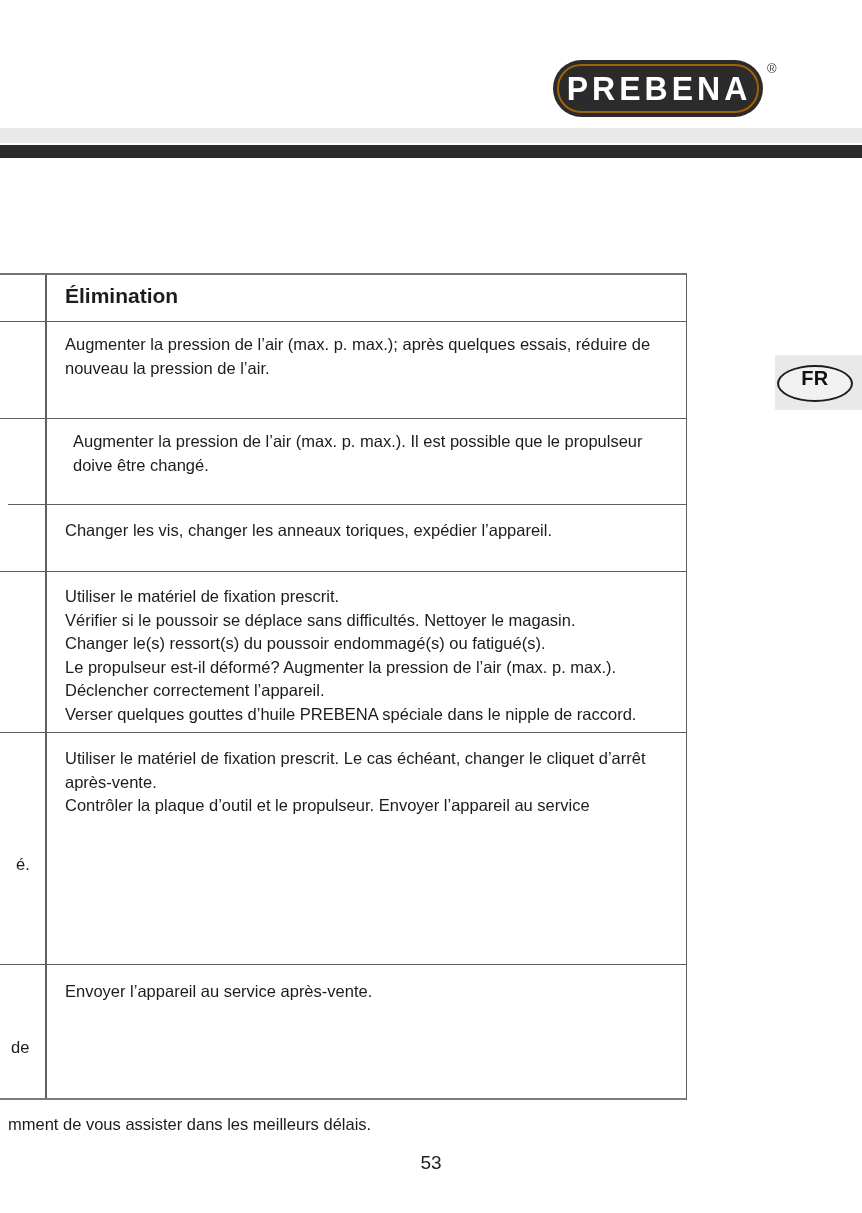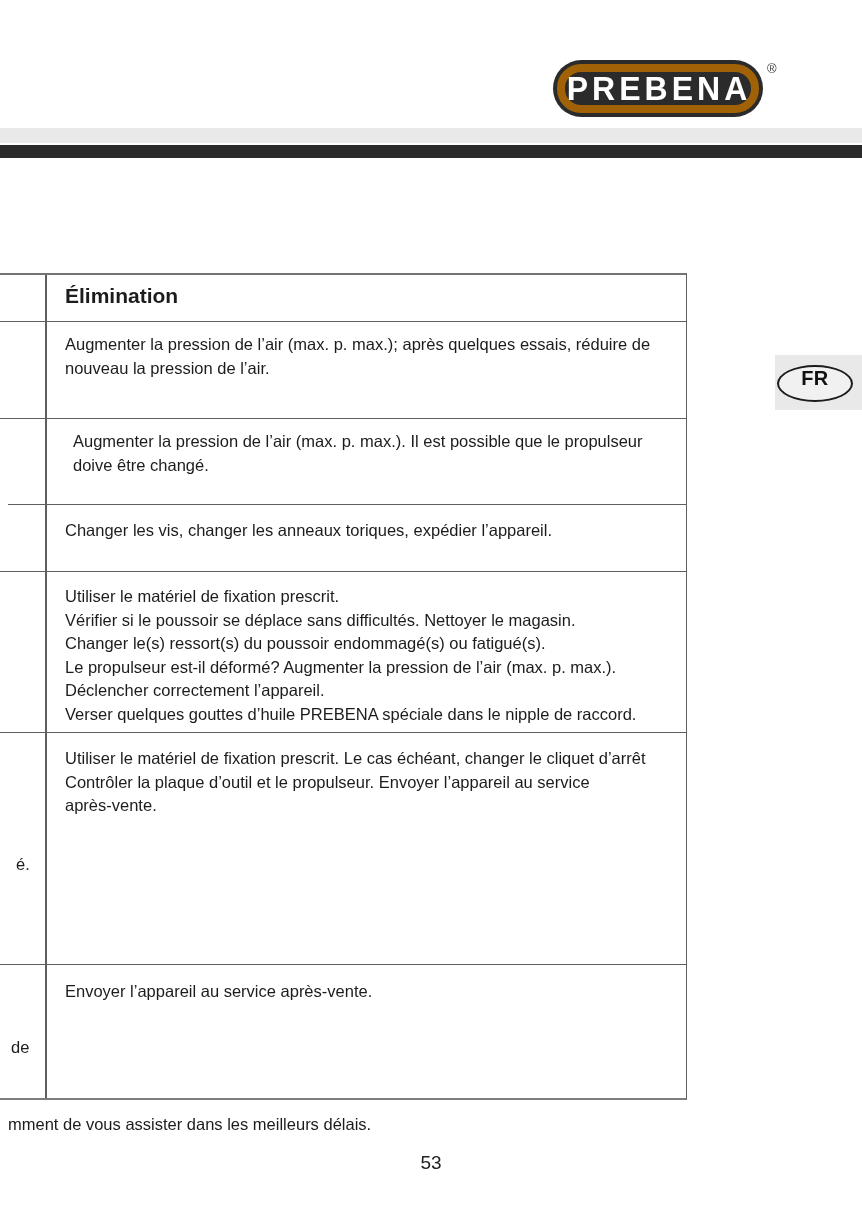--- a/index.html
+++ b/index.html
@@ -9,21 +9,21 @@
     position:relative; width:862px; height:1213px; background:#ffffff;
     font-family:"Liberation Sans", sans-serif; color:#1c1c1c;
   }
 
   
   .logo-wrap { position:absolute; left:553px; top:60px; width:210px; height:57px; }
   .logo-pill {
     position:absolute; inset:0; background:#2b2b2b; border-radius:29px;
   }
   .logo-inner {
-    position:absolute; inset:4px; border:8px solid #a16207; border-radius:24px;
+    position:absolute; inset:4px; border:2px solid #a16207; border-radius:24px;
     display:flex; align-items:center; justify-content:center;
   }
   .logo-text {
     color:#ffffff; font-weight:bold; font-size:32px; letter-spacing:4px;
     transform:scaleY(1.05); padding-left:2px;
   }
   .reg-mark { position:absolute; left:767px; top:61px; font-size:13px; color:#3c3c3c; }
 
   
   .stripe-gray { position:absolute; left:0; top:128px; width:862px; height:15px; background:#e9e9e9; }
@@ -118,22 +118,22 @@
       <div>Utiliser le matériel de fixation prescrit.</div>
       <div>Vérifier si le poussoir se déplace sans difficultés. Nettoyer le magasin.</div>
       <div>Changer le(s) ressort(s) du poussoir endommagé(s) ou fatigué(s).</div>
       <div>Le propulseur est-il déformé? Augmenter la pression de l’air (max. p. max.).</div>
       <div>Déclencher correctement l’appareil.</div>
       <div>Verser quelques gouttes d’huile PREBENA spéciale dans le nipple de raccord.</div>
     </div>
 
     <div class="trow h-r5">
       <div>Utiliser le matériel de fixation prescrit. Le cas échéant, changer le cliquet d’arrêt</div>
+      <div>après-vente.</div>
       <div>Contrôler la plaque d’outil et le propulseur. Envoyer l’appareil au service</div>
-      <div>après-vente.</div>
     </div>
 
     <div class="trow h-r6 last">
       <div>Envoyer l’appareil au service après-vente.</div>
     </div>
   </div>
 
   <span class="frag-1">é.</span>
   <span class="frag-2">de</span>
 

